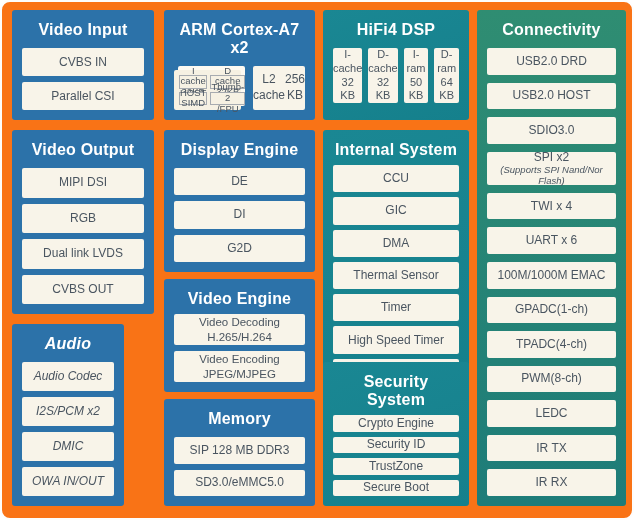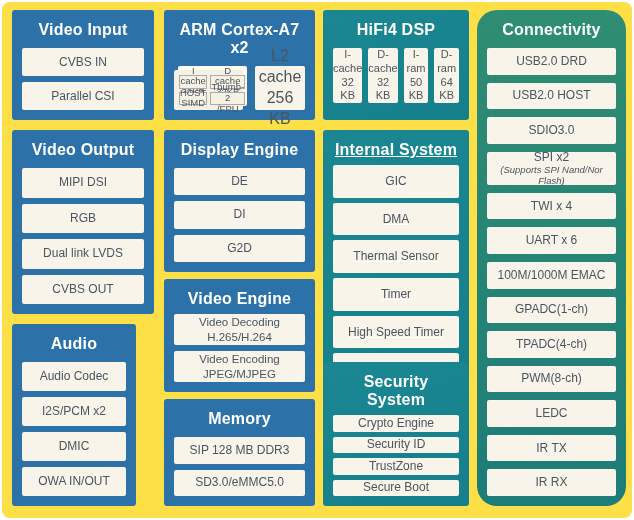--- a/index.html
+++ b/index.html
@@ -1,18 +1,18 @@
 <!DOCTYPE html>
 <html><head>
 <meta charset="utf-8">
 <style>
   html,body{margin:0;padding:0;background:#ffffff;font-family:"Liberation Sans",sans-serif;}
   #board{
     position:relative;width:634px;height:520px;box-sizing:border-box;
-    background:#fde047;border:2px solid #fdfdfd;border-radius:10px;overflow:hidden;
+    background:#f97316;border:2px solid #fdfdfd;border-radius:10px;overflow:hidden;
   }
   .block{
     position:absolute;box-sizing:border-box;border-radius:3px;
     display:flex;flex-direction:column;padding:5px 10px 10px;color:#ffffff;
   }
   .blue{background:#2c72a9;}
   .teal{background:linear-gradient(160deg,#1a8793,#15808c);}
   .green{background:linear-gradient(180deg,#2f8d72,#1e7c79);}
   .block-title{
     text-align:center;font-weight:bold;font-size:16px;letter-spacing:.2px;
@@ -39,21 +39,21 @@
     display:grid;grid-template-columns:1fr 1fr;grid-template-rows:1fr 1fr;
     gap:3px;padding:5px;box-sizing:border-box;
   }
   .mini{
     border:1px solid #a7abb0;background:#f6f1e3;color:#4a5560;
     font-size:9.5px;line-height:1.12;display:flex;flex-direction:column;
     align-items:center;justify-content:center;text-align:center;min-height:0;
   }
   .l2box{
     flex:0 0 50px;background:#f8f4e9;border-radius:2px;color:#4a5560;
-    font-size:16px;line-height:1.3;display:flex;flex-direction:column;
+    font-size:12px;line-height:1.3;display:flex;flex-direction:row;
     align-items:center;justify-content:center;text-align:center;
   }
   
   .grid2{
     display:grid;grid-template-columns:1fr 1fr 1fr 1fr;grid-template-rows:1fr 1fr;
     gap:6px;flex:1;
   }
   .grid2 .box{font-size:11px;}
   .spi{flex:1.25;align-items:center;}
 </style>
@@ -73,21 +73,21 @@
   <div class="block blue" style="left:10px;top:128px;width:142px;height:184px;justify-content:center;">
     <div class="block-title">Video Output</div>
     <div class="items">
       <div class="box">MIPI DSI</div>
       <div class="box">RGB</div>
       <div class="box">Dual link LVDS</div>
       <div class="box">CVBS OUT</div>
     </div>
   </div>
 
-  <div class="block blue" style="left:10px;top:322px;width:124px;height:182px;">
+  <div class="block blue" style="left:10px;top:322px;width:112px;height:182px;font-style:italic;">
     <div class="block-title">Audio</div>
     <div class="items">
       <div class="box">Audio Codec</div>
       <div class="box">I2S/PCM x2</div>
       <div class="box">DMIC</div>
       <div class="box">OWA IN/OUT</div>
     </div>
   </div>
 
   <div class="block blue" style="left:162px;top:8px;width:151px;height:110px;">
@@ -155,43 +155,44 @@
   <div class="block teal" style="left:321px;top:8px;width:146px;height:110px;">
     <div class="block-title">HiFi4 DSP</div>
     <div class="grid2">
       <div class="box">I-cache 32 KB</div>
       <div class="box">D-cache 32 KB</div>
       <div class="box">I-ram 50 KB</div>
       <div class="box">D-ram 64 KB</div>
     </div>
   </div>
 
-  <div class="block teal" style="left:321px;top:128px;width:146px;height:266px;text-decoration:underline;">
+  <div class="block teal" style="left:321px;top:128px;width:146px;height:266px;">
     <div class="block-title" style="padding-bottom:6px;">Internal System</div>
     <div class="items tight">
+      <div class="box">CCU</div>
       <div class="box">GIC</div>
       <div class="box">DMA</div>
       <div class="box">Thermal Sensor</div>
       <div class="box">Timer</div>
       <div class="box">High Speed Timer</div>
       <div class="box">IOMMU</div>
     </div>
   </div>
 
   <div class="block teal" style="left:321px;top:360px;width:146px;height:144px;">
     <div class="block-title" style="padding-bottom:6px;">Security System</div>
     <div class="items tight">
       <div class="box">Crypto Engine</div>
       <div class="box">Security ID</div>
       <div class="box">TrustZone</div>
       <div class="box">Secure Boot</div>
     </div>
   </div>
 
-  <div class="block green" style="left:475px;top:8px;width:149px;height:496px;border-radius:20px;">
+  <div class="block green" style="left:475px;top:8px;width:149px;height:496px;">
     <div class="block-title">Connectivity</div>
     <div class="items" style="gap:8px;">
       <div class="box">USB2.0 DRD</div>
       <div class="box">USB2.0 HOST</div>
       <div class="box">SDIO3.0</div>
       <div class="box spi">
         <span>SPI x2</span>
         <span class="sub">(Supports SPI Nand/Nor Flash)</span>
       </div>
       <div class="box">TWI x 4</div>

